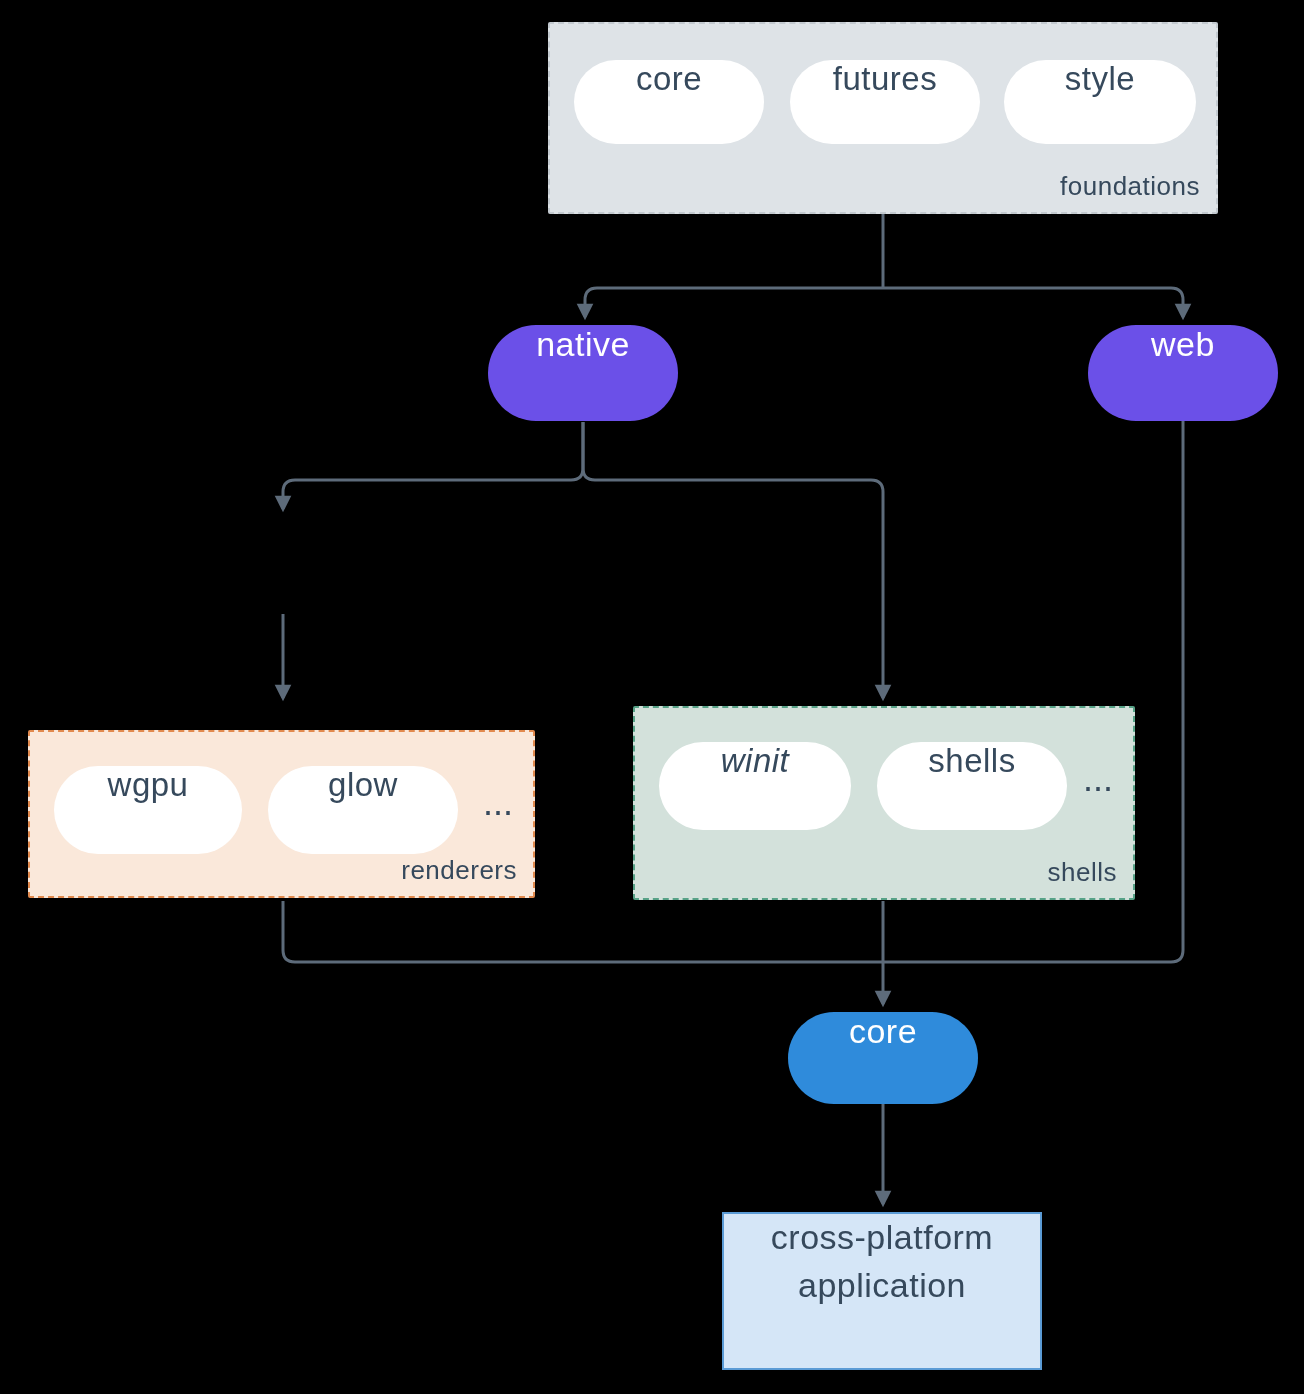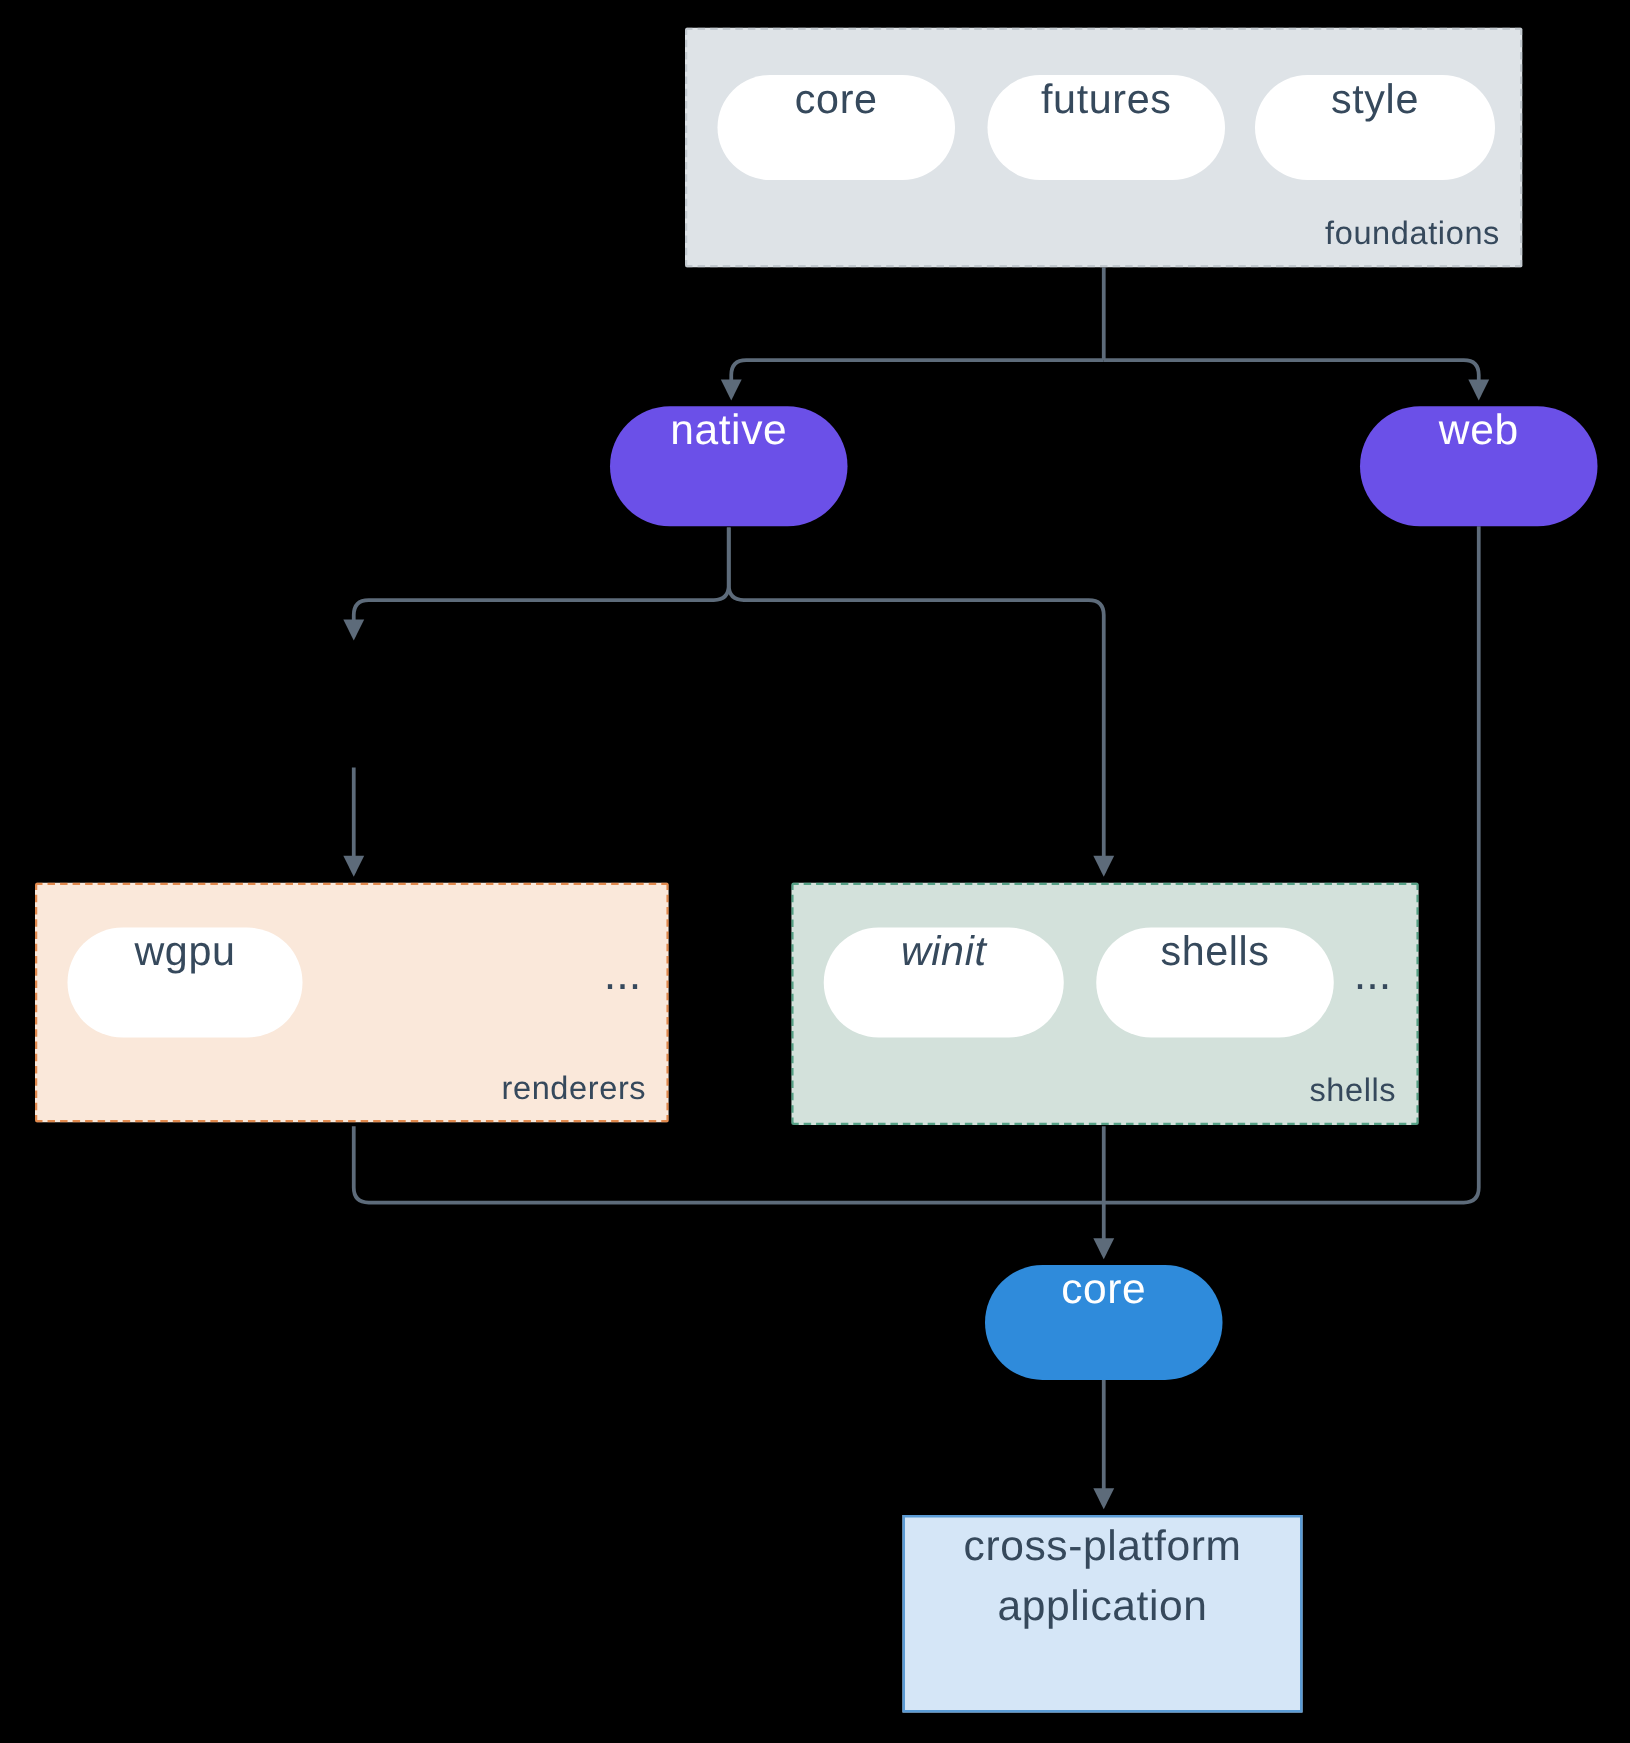--- a/index.html
+++ b/index.html
@@ -23,21 +23,21 @@
   *{margin:0;padding:0;box-sizing:border-box;}
   html,body{background:var(--background);}
   body{font-family:"Liberation Sans", sans-serif;}
   .stage{position:relative;width:1304px;height:1394px;background:var(--background);overflow:hidden;}
   .edges{position:absolute;inset:0;width:1304px;height:1394px;}
   .edge{stroke:var(--line);stroke-width:3;fill:none;}
   .arrowhead{fill:var(--line);}
 
   .group-box{position:absolute;border-radius:2px;}
   .group-box.foundations{left:548px;top:22px;width:670px;height:192px;background:var(--gray-box-bg);border:2px dashed var(--gray-box-border);}
-  .group-box.renderers{left:28px;top:706px;width:507px;height:192px;background:var(--renderers-bg);border:2px dashed var(--renderers-border);text-decoration:underline;}
+  .group-box.renderers{left:28px;top:730px;width:507px;height:168px;background:var(--renderers-bg);border:2px dashed var(--renderers-border);text-decoration:underline;}
   .group-box.shells{left:633px;top:706px;width:502px;height:194px;background:var(--shells-bg);border:2px dashed var(--shells-border);}
   .group-label{position:absolute;right:16px;bottom:10px;font-size:26px;color:var(--text-dark);letter-spacing:.5px;}
 
   .pill{position:absolute;background:var(--pill-bg);border-radius:999px;display:flex;align-items:flex-start;justify-content:center;
         font-size:33px;color:var(--text-dark);letter-spacing:.5px;}
   .pill.inner{top:34px;height:88px;}
   .foundations .pill{top:36px;height:84px;}
   .foundations .pill.p0{left:24px;width:190px;}
   .foundations .pill.p1{left:240px;width:190px;}
   .foundations .pill.p2{left:454px;width:192px;}
@@ -99,20 +99,23 @@
   </div>
   <div class="node web">
     <span>web</span>
   </div>
 
 
   <div class="group-box renderers">
     <div class="pill inner p0">
       <span>wgpu</span>
     </div>
+    <div class="pill inner p1">
+      <span>glow</span>
+    </div>
     <div class="more">...</div>
     <div class="group-label">renderers</div>
   </div>
 
   <div class="group-box shells">
     <div class="pill inner p0">
       <span>winit</span>
     </div>
     <div class="pill inner p1">
       <span>shells</span>

